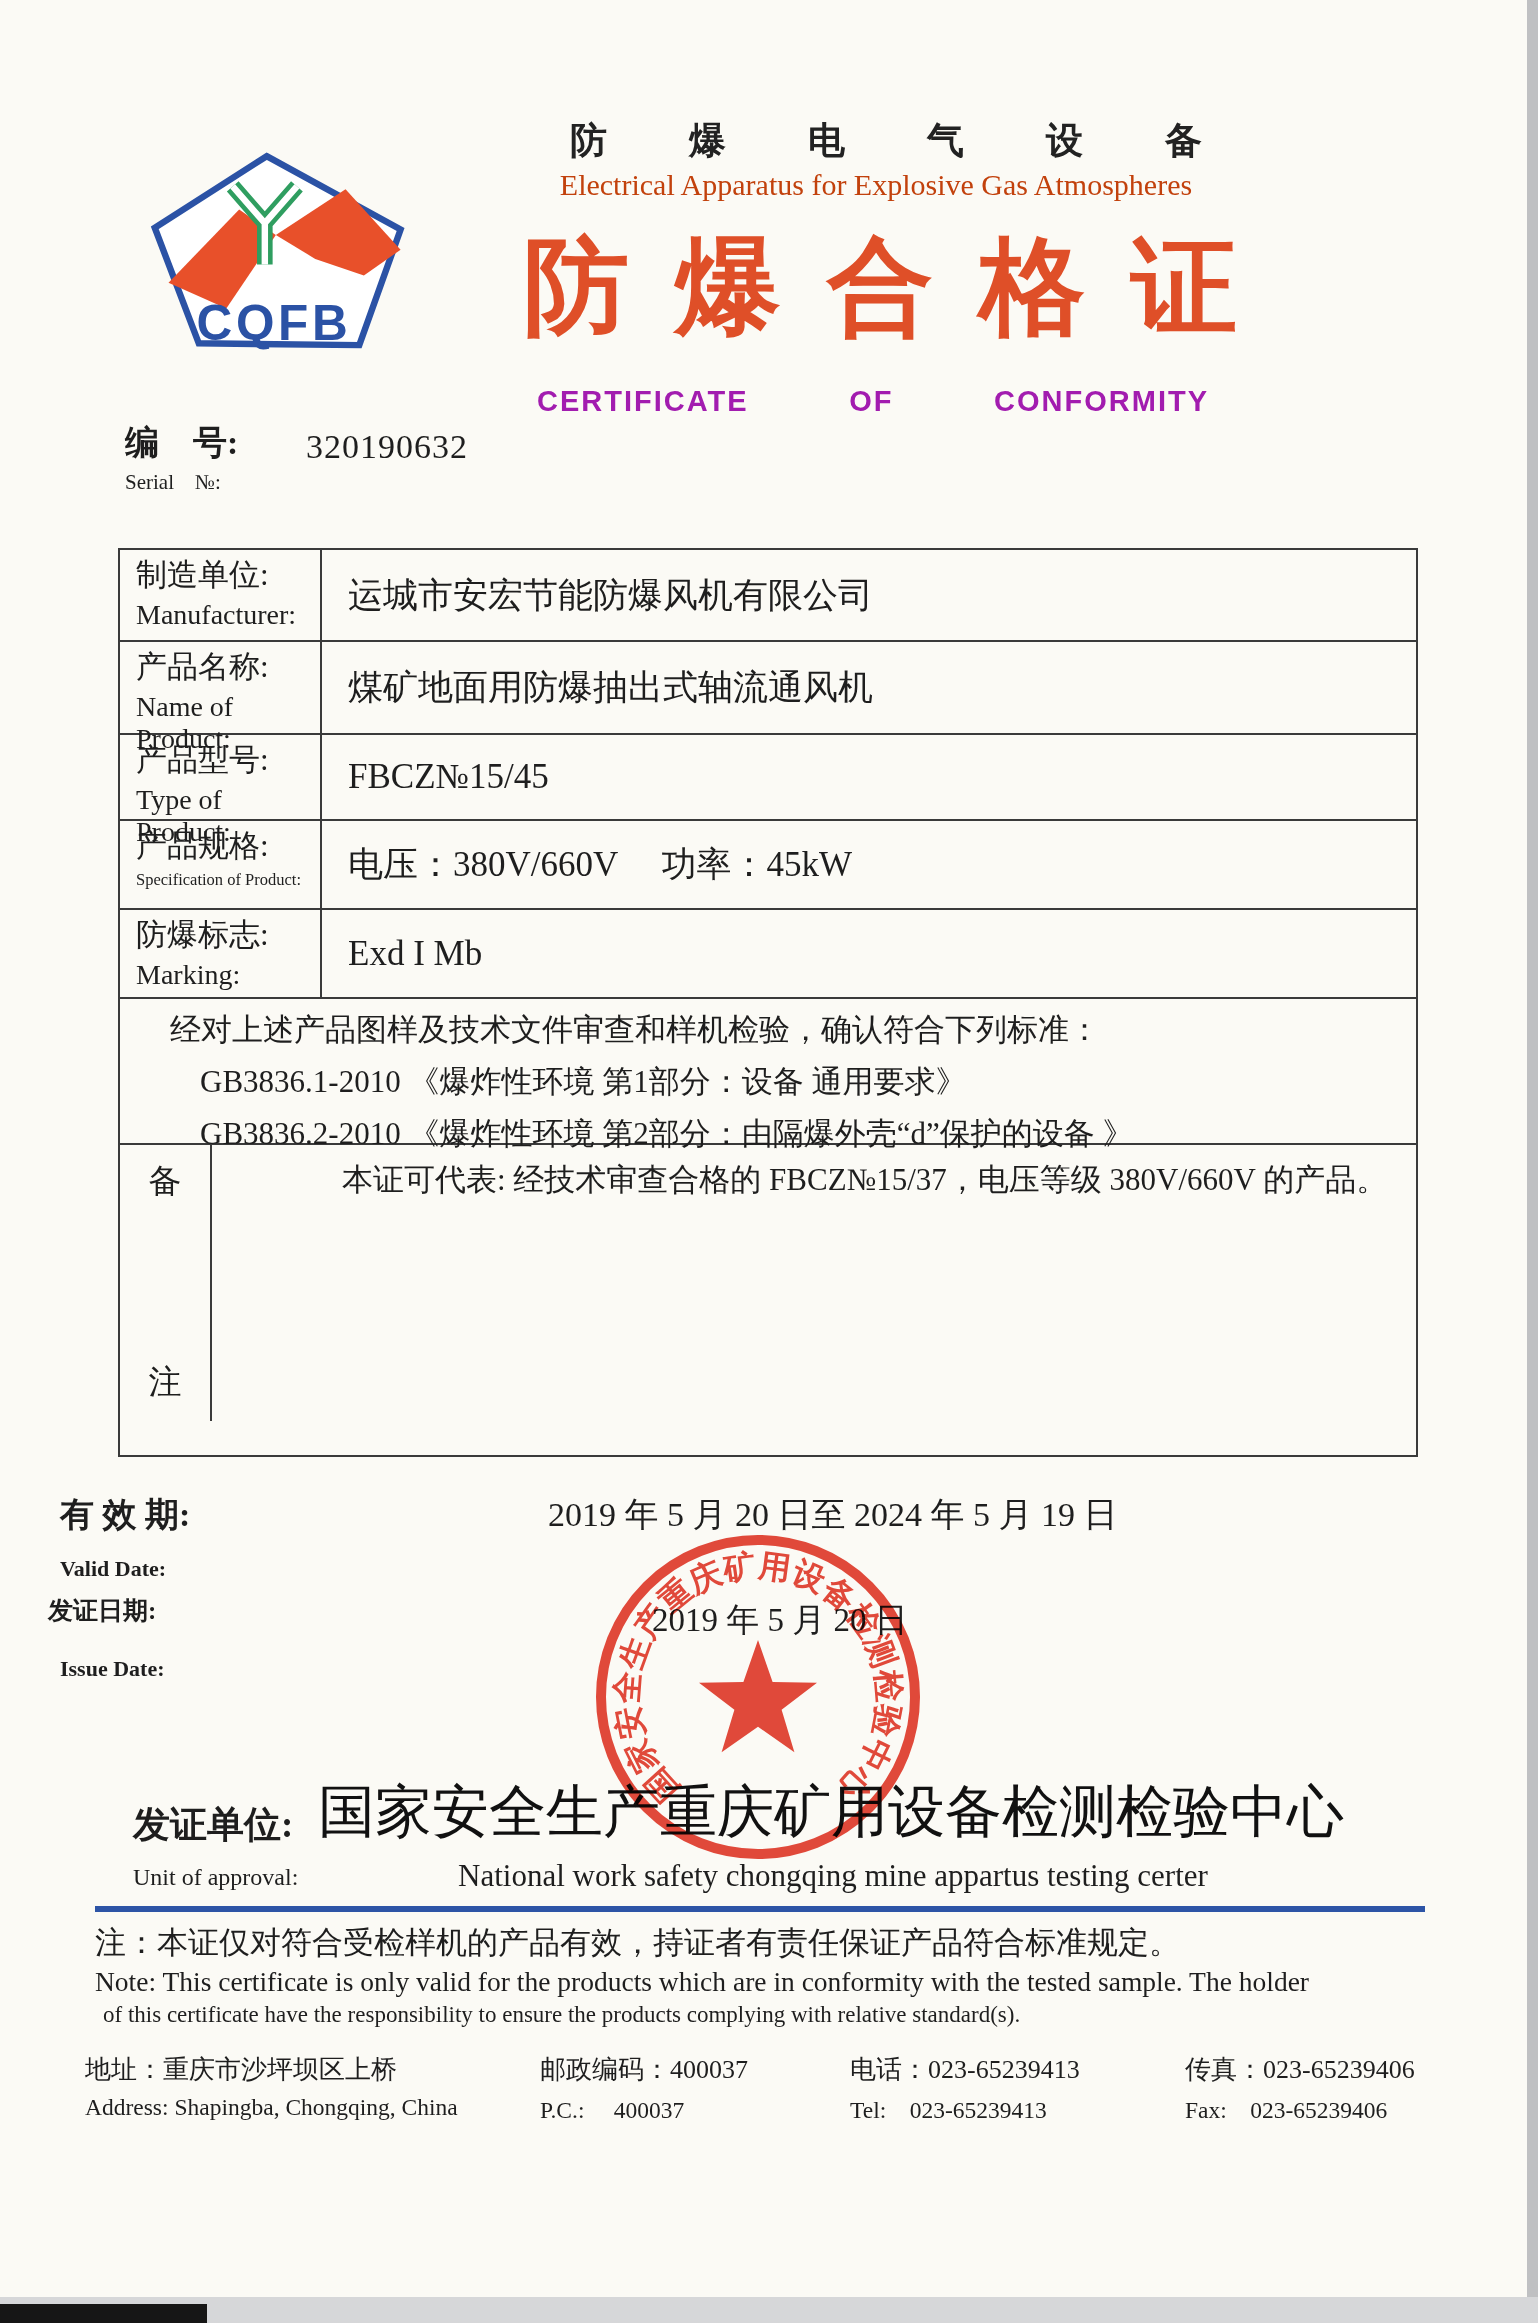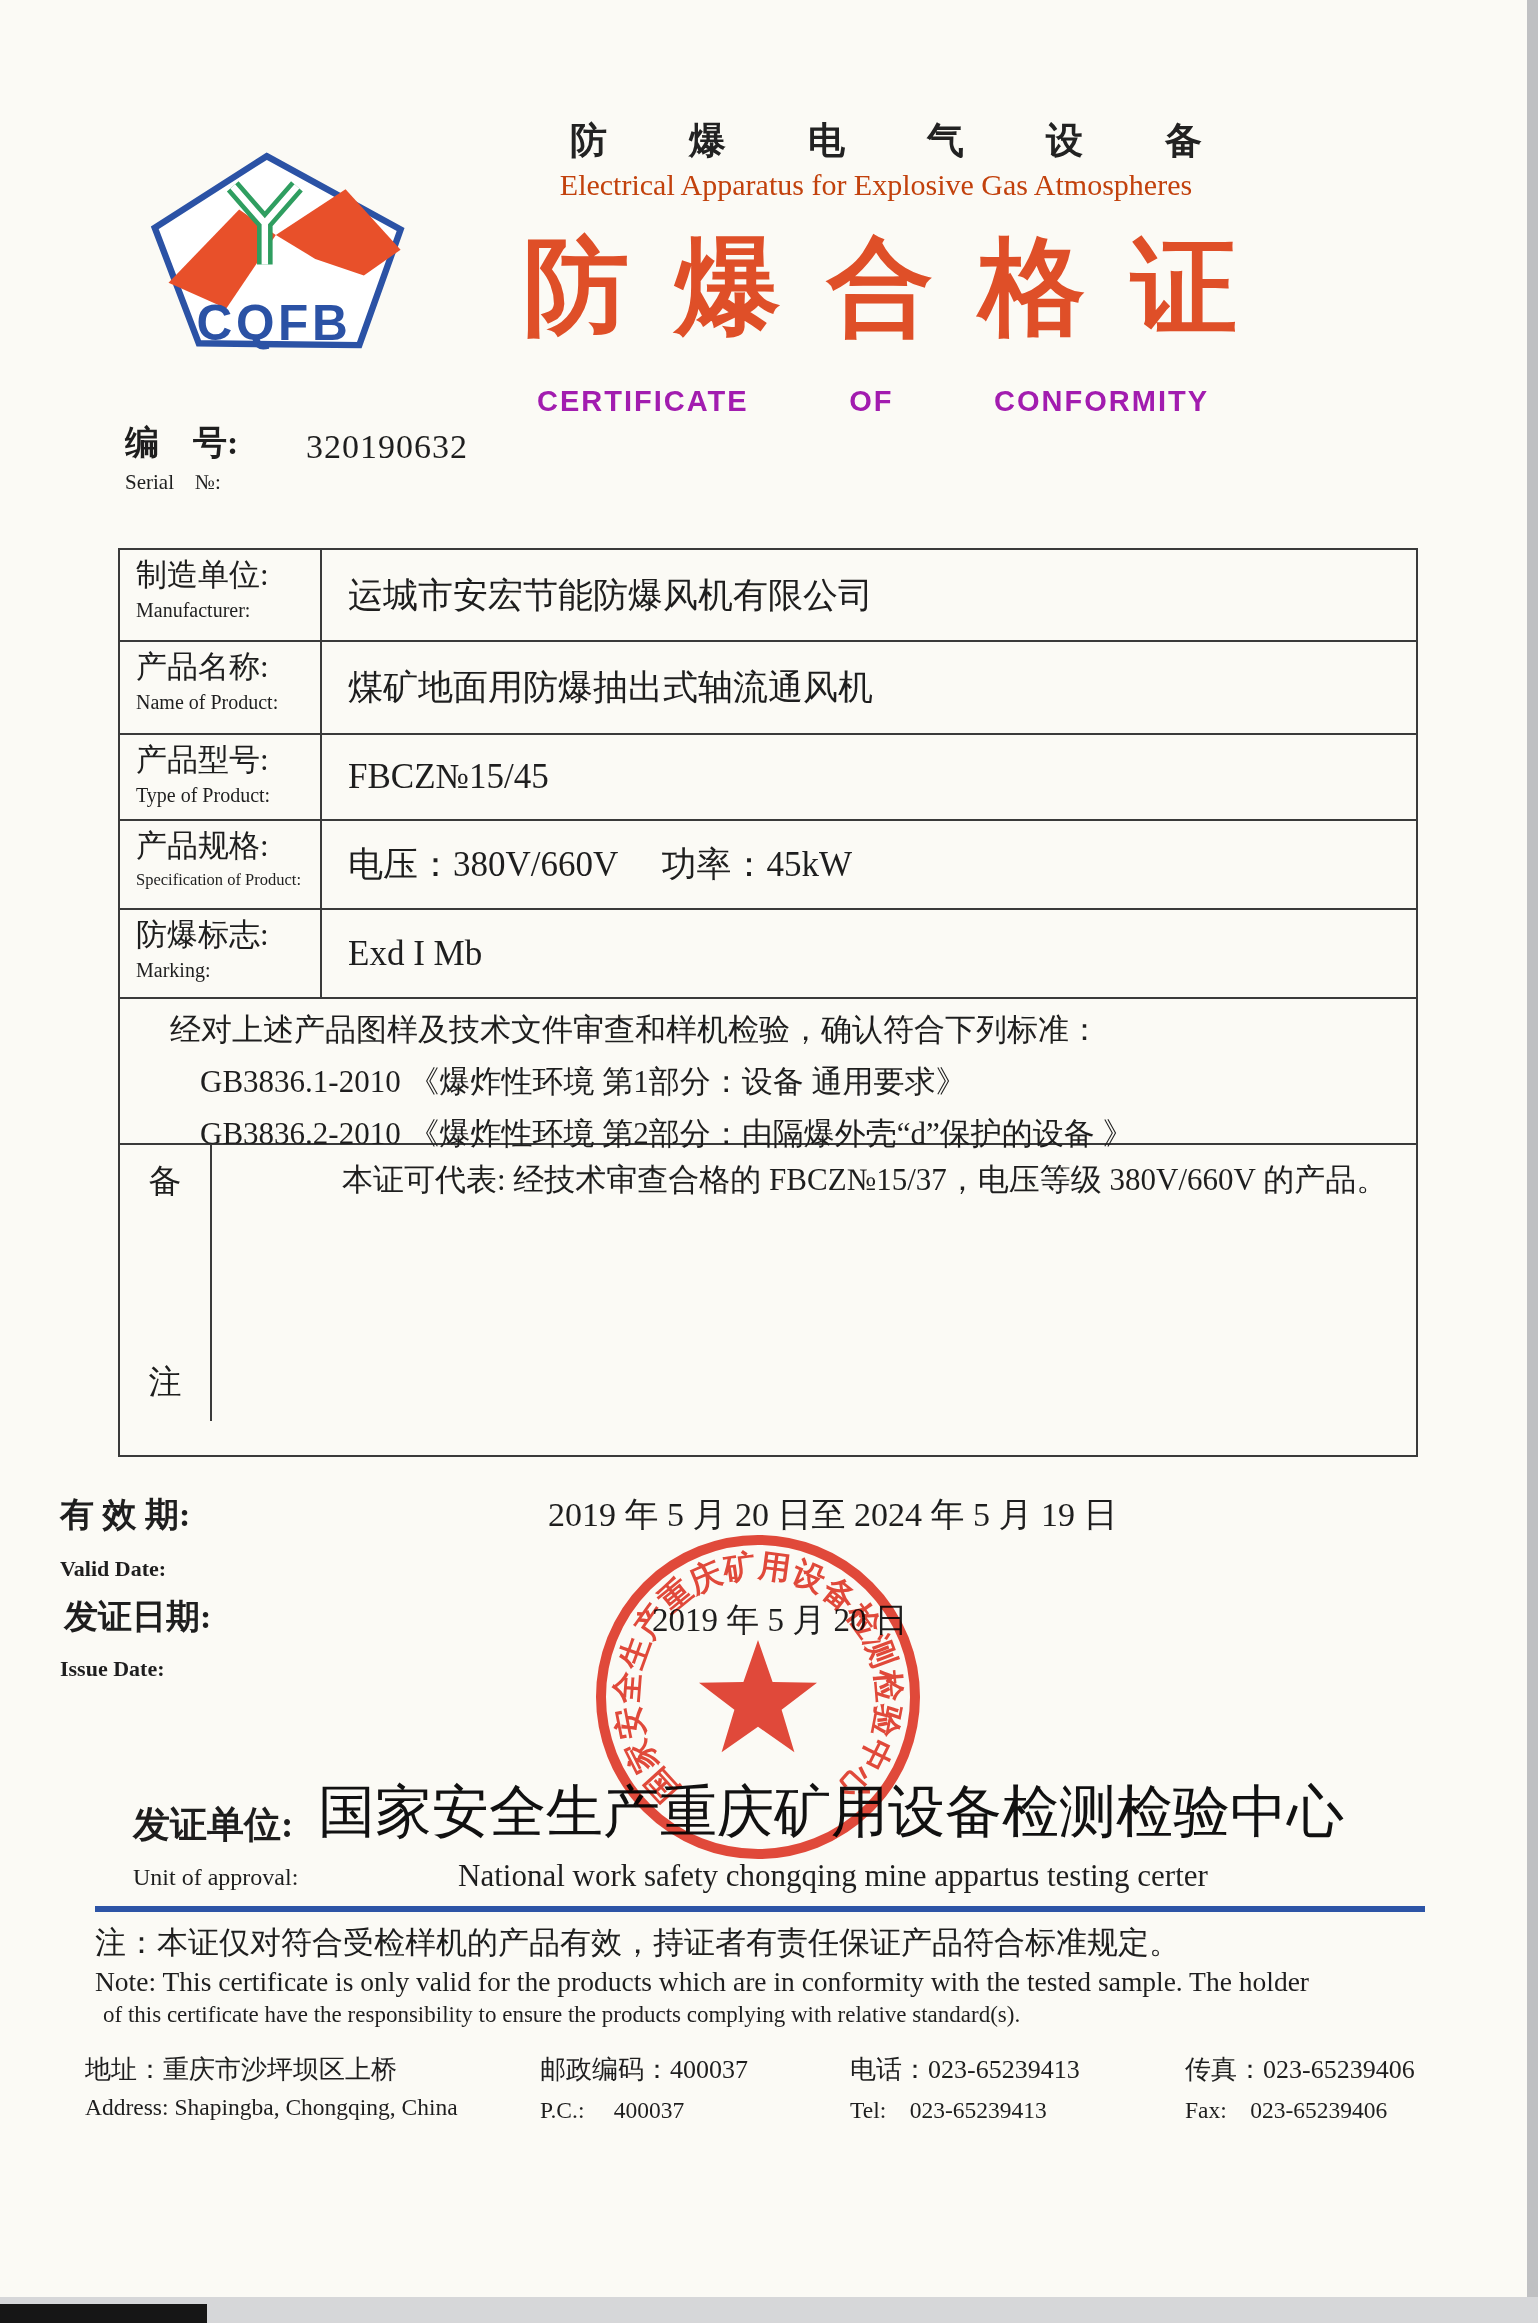--- a/index.html
+++ b/index.html
@@ -31,36 +31,36 @@
   .serial-value{left:306px;top:428px;font-size:34px;letter-spacing:1px;}
 
   
   .cert-table{left:118px;top:548px;width:1300px;height:909px;border:2px solid #3a3a3a;box-sizing:border-box;}
   .trow{position:relative;width:100%;border-bottom:2px solid #3a3a3a;box-sizing:border-box;display:flex;}
   .r1{height:92px;} .r2{height:93px;} .r3{height:86px;} .r4{height:89px;} .r5{height:89px;}
   .rstd{height:146px;display:block;} .rrem{height:276px;border-bottom:none;}
   .lbl{width:202px;border-right:2px solid #3a3a3a;box-sizing:border-box;
        padding:6px 4px 0 16px;flex:none;}
   .lbl .cn{font-size:31px;line-height:1.25;display:block;}
-  .lbl .en{font-size:20px;display:block;margin-top:4px;}
+  .lbl .en{font-size:28px;display:block;margin-top:4px;}
   .lbl .en.small{font-size:16.5px;}
   .val{flex:1;display:flex;align-items:center;padding-left:26px;font-size:35px;}
   .std-cn{padding:10px 0 0 50px;font-size:31px;}
   .std-en{text-align:center;font-size:22.5px;margin-top:8px;}
   .std-item{padding-left:80px;font-size:31px;margin-top:10px;}
   .remcol{width:92px;border-right:2px solid #3a3a3a;box-sizing:border-box;
     display:flex;flex-direction:column;justify-content:space-between;align-items:center;
     padding:14px 0 16px 0;font-size:33px;}
   .remval{flex:1;padding:12px 8px 0 130px;font-size:31px;line-height:1.5;}
 
   
   .valid-label{left:60px;top:1492px;font-size:34px;font-weight:bold;}
   .valid-value{left:548px;top:1492px;font-size:34px;}
   .valid-en{left:60px;top:1556px;font-size:22px;font-weight:bold;}
-  .issue-label{left:64px;top:1594px;font-size:34px;font-weight:bold;}
+  .issue-label{left:48px;top:1594px;font-size:25px;font-weight:bold;}
   .issue-value{left:652px;top:1598px;font-size:33px;}
   .issue-en{left:60px;top:1656px;font-size:22px;font-weight:bold;}
 
   
   .issuer-label-cn{left:133px;top:1800px;font-size:37px;font-weight:bold;}
   .issuer-label-en{left:133px;top:1864px;font-size:24px;}
   .issuer-cn{left:318px;top:1774px;width:1060px;font-size:57px;white-space:nowrap;color:#111;}
   .issuer-en{left:318px;top:1858px;width:1030px;text-align:center;font-size:31px;}
   .blue-line{left:95px;top:1906px;width:1330px;height:6px;background:#2d54a6;}
 

